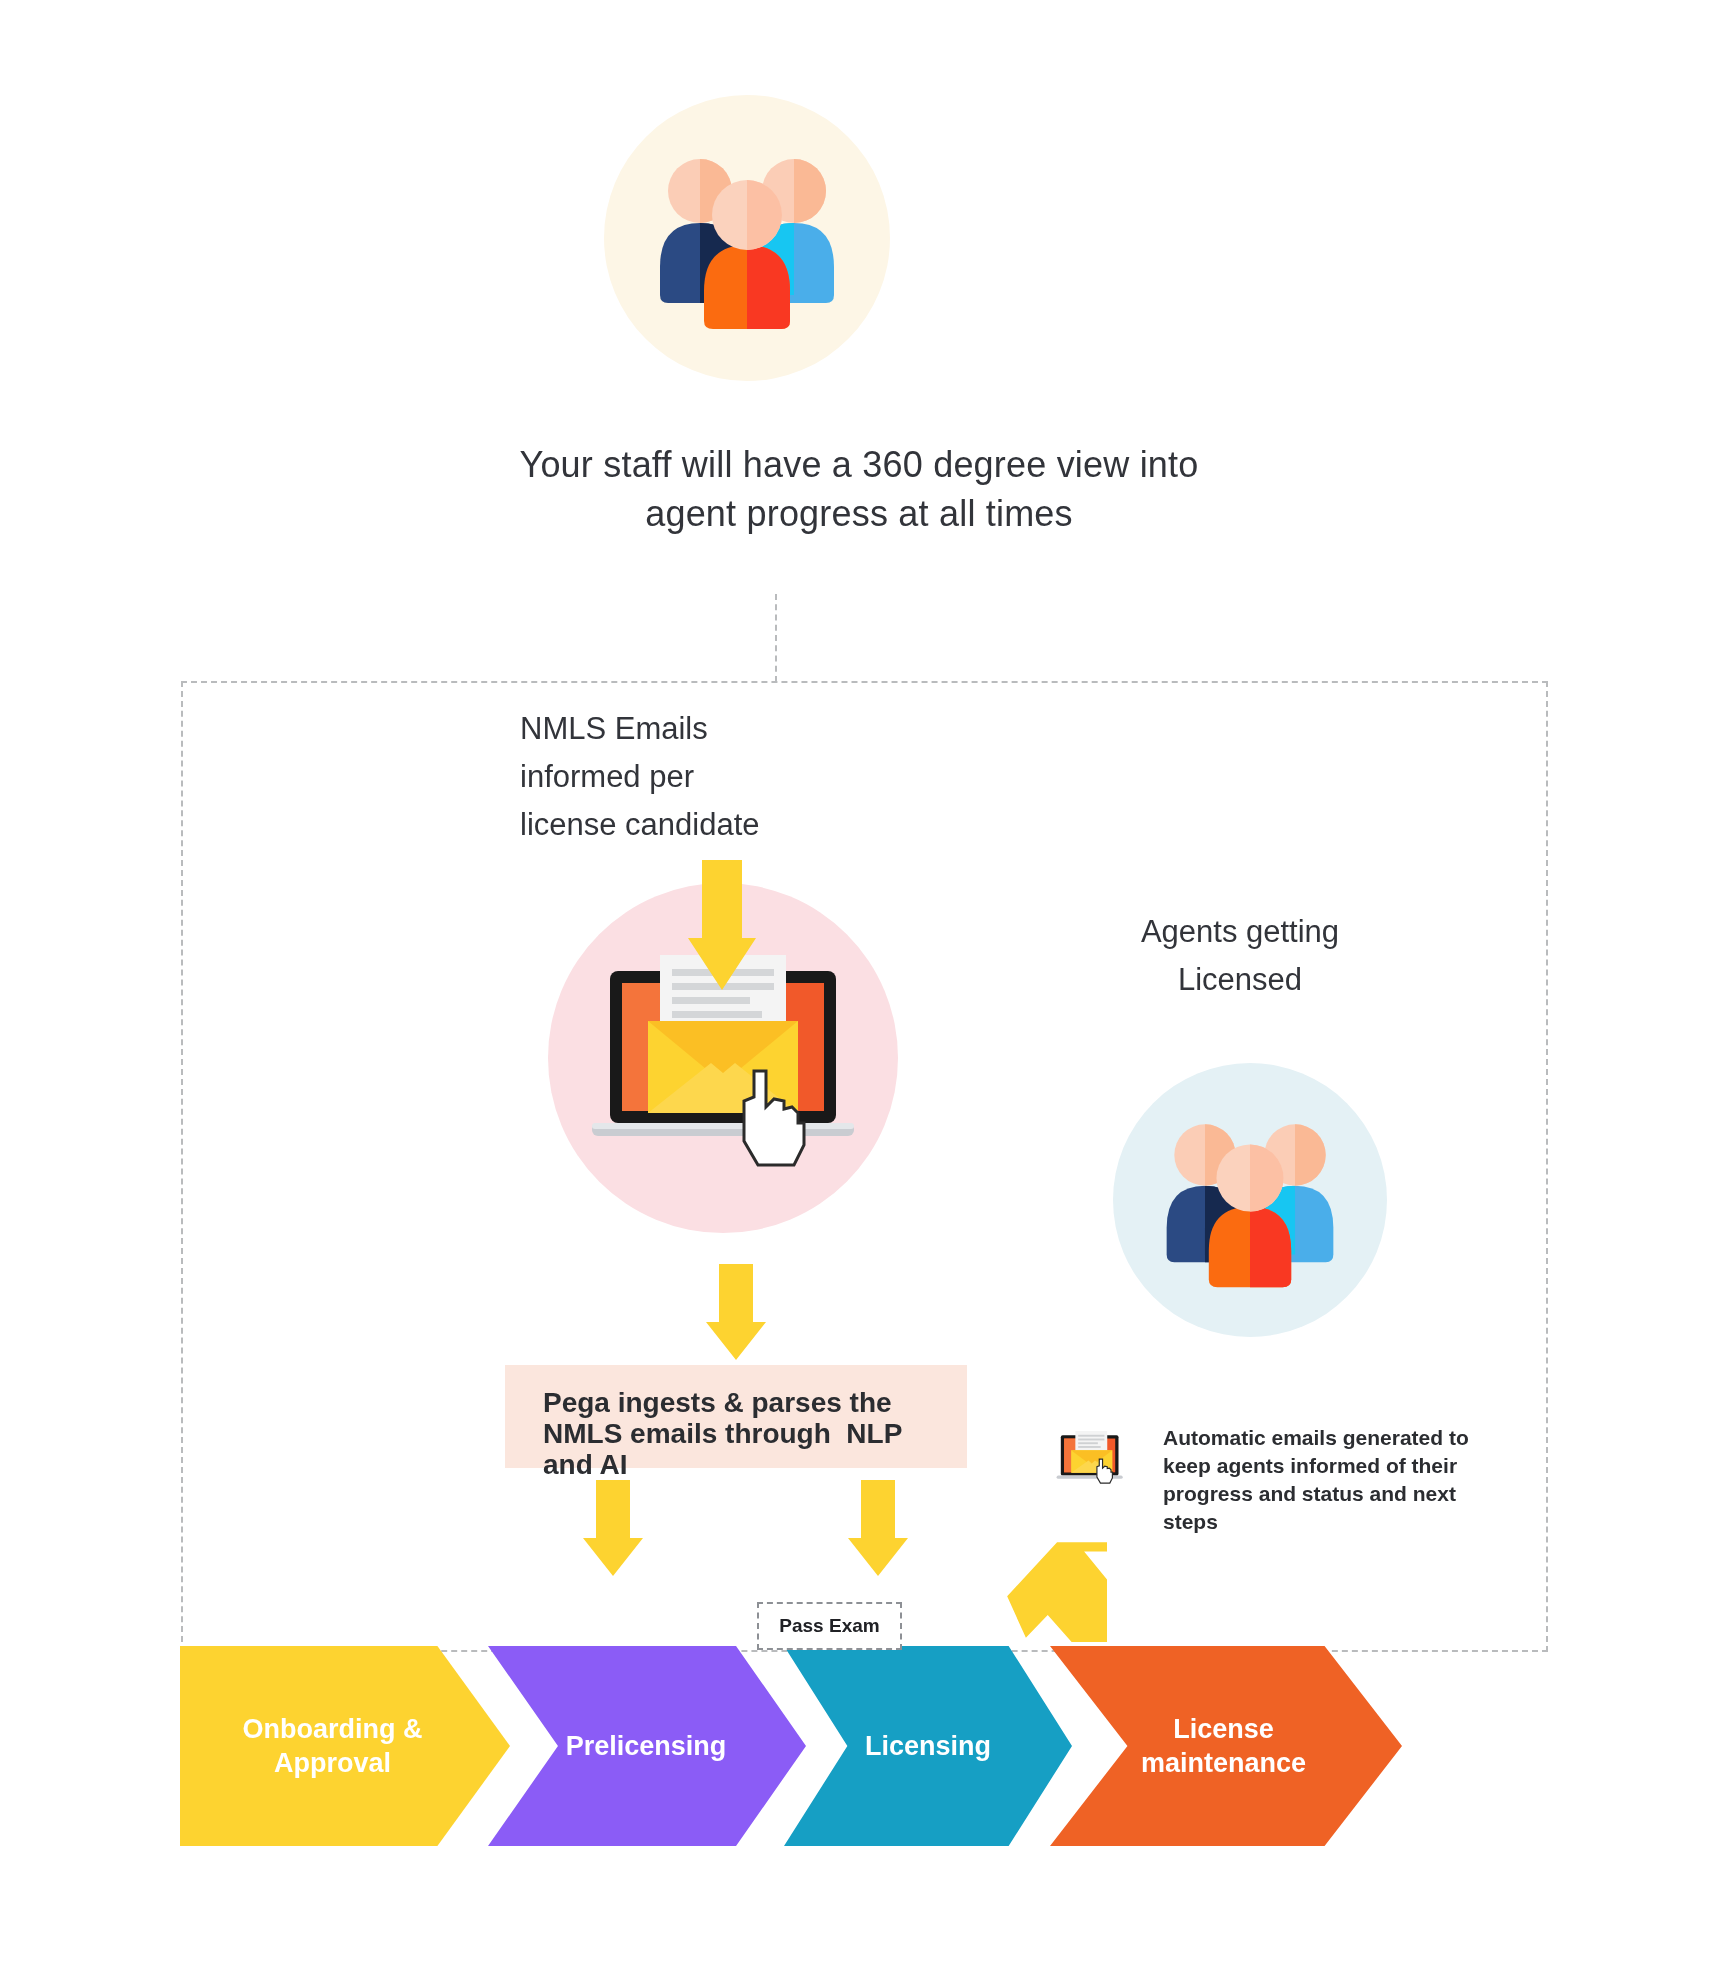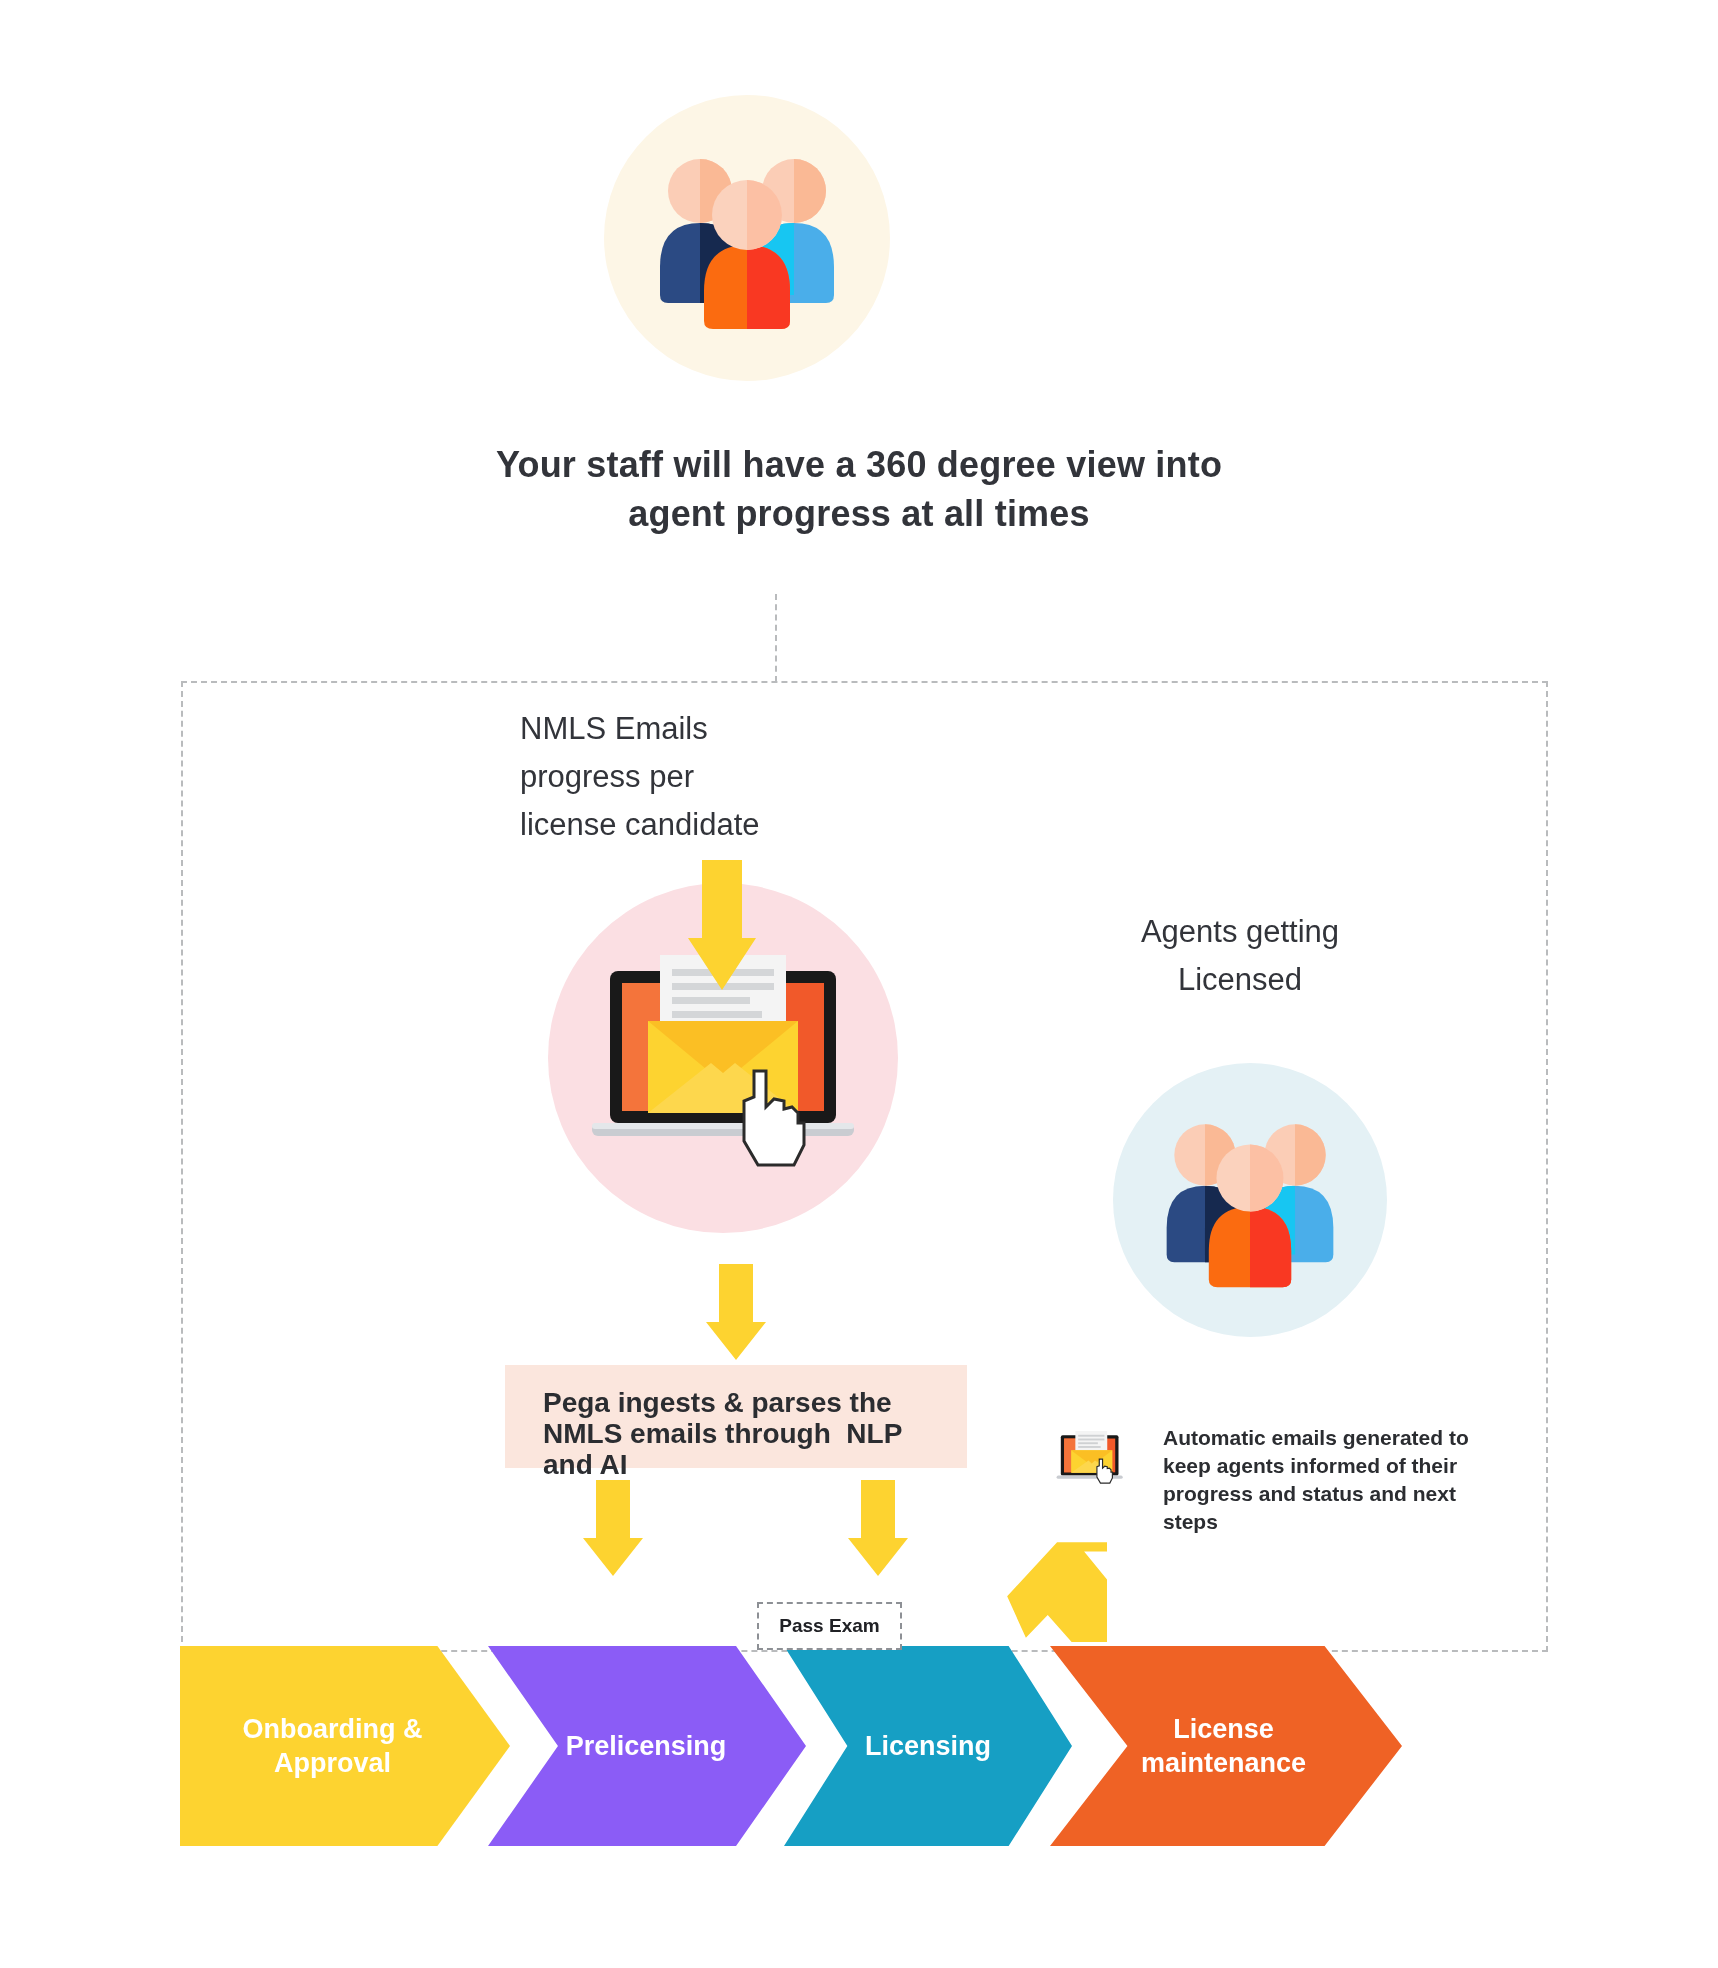--- a/index.html
+++ b/index.html
@@ -11,21 +11,21 @@
   }
   .abs{position:absolute;}
 
   
   #hero-icon-circle{
     left:604px;top:95px;width:286px;height:286px;border-radius:50%;
     background:#fdf6e6;
   }
   #hero-heading{
     left:309px;top:440px;width:1100px;text-align:center;
-    font-size:36px;line-height:49px;font-weight:700;color:#32343a;
+    font-size:36px;line-height:49px;font-weight:400;color:#32343a;
     letter-spacing:.2px;
   }
 
   
   #flow-container{
     left:181px;top:681px;width:1367px;height:971px;
     border:2px dashed #b9bbbd;box-sizing:border-box;
   }
   #connector-line{
     left:775px;top:594px;width:0;height:88px;
@@ -139,21 +139,21 @@
   <div>Your staff will have a 360 degree view into</div>
   <div>agent progress at all times</div>
 </div>
 
 <div class="abs" id="connector-line"></div>
 
 <div class="abs" id="flow-container"></div>
 
 <div class="abs" id="nmls-label">
   <div>NMLS Emails</div>
-  <div>progress per</div>
+  <div>informed per</div>
   <div>license candidate</div>
 </div>
 
 <div class="abs" id="agents-label">
   <div>Agents getting</div>
   <div>Licensed</div>
 </div>
 
 <div class="abs arrow-down" id="arrow-top">
   <svg width="68" height="130" viewBox="0 0 68 130">

